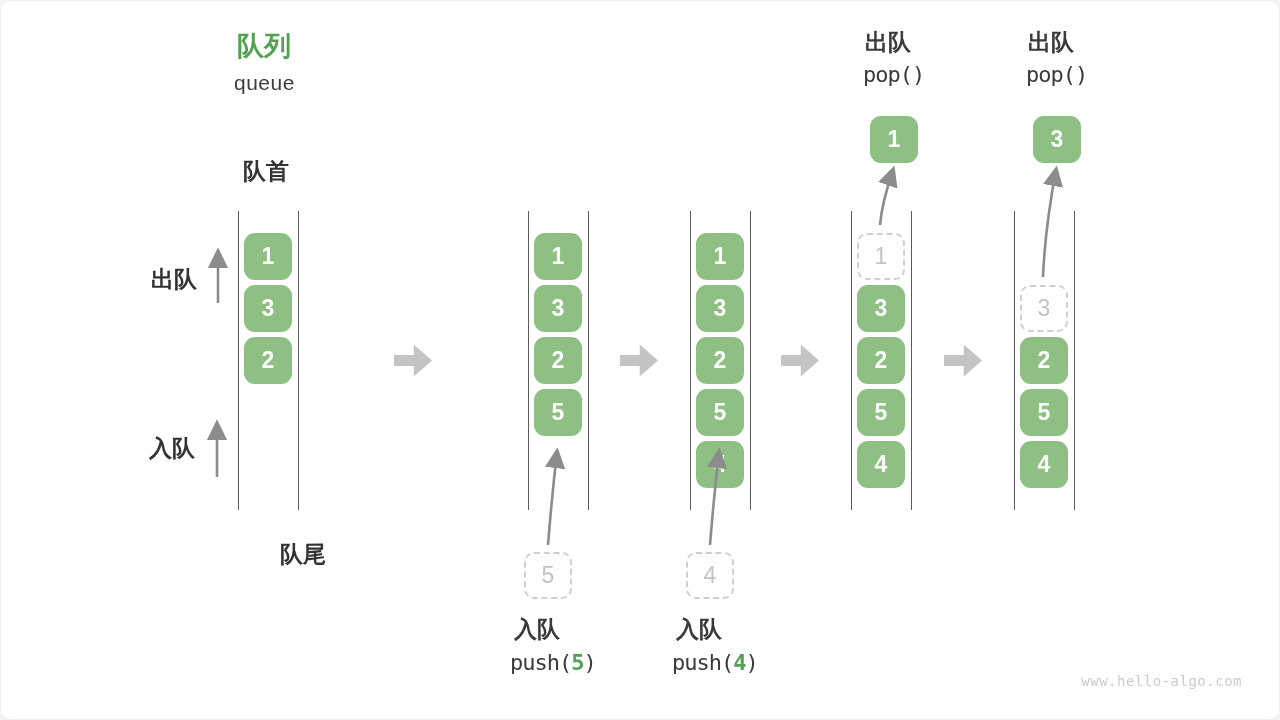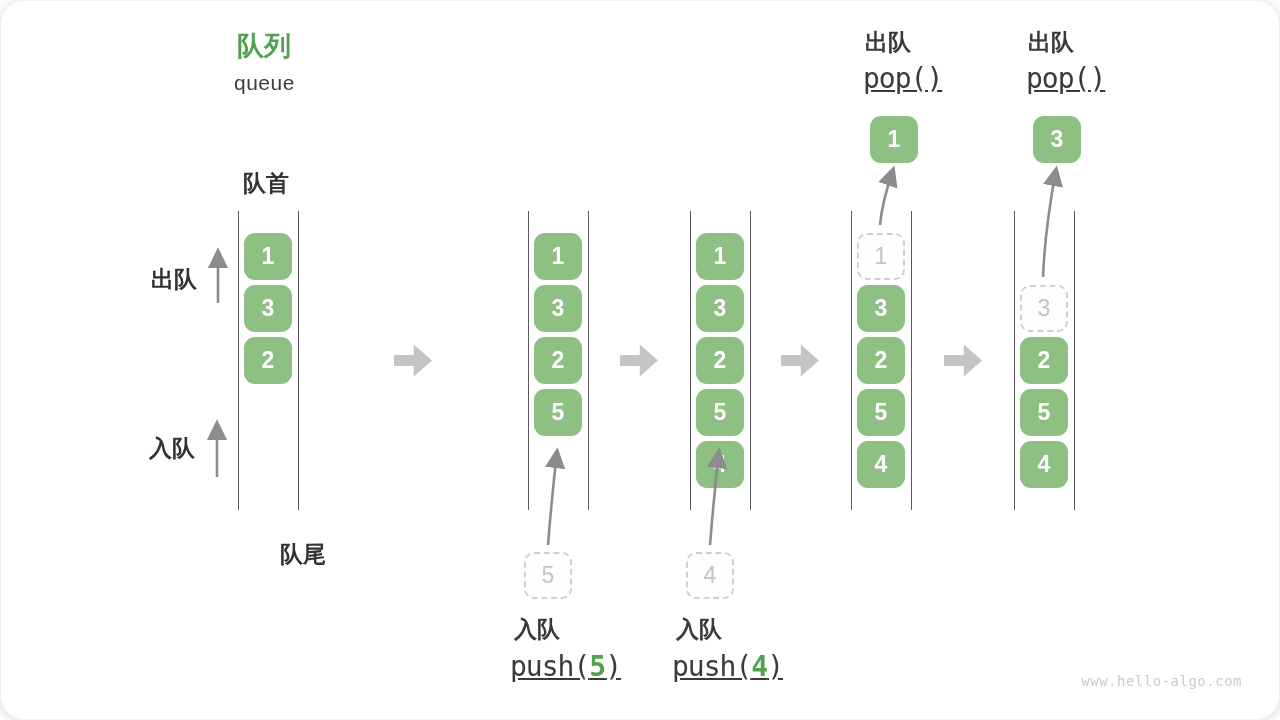--- a/index.html
+++ b/index.html
@@ -13,28 +13,28 @@
     --line-gray:#5a5a5a;
     --watermark-gray:#cbcbcb;
   }
   *{box-sizing:border-box;margin:0;padding:0;}
   body{
     width:1280px;height:720px;background:#fdfdfd;
     font-family:"Liberation Sans","DejaVu Sans",sans-serif;
   }
   #card{
     position:relative;width:1280px;height:720px;background:#ffffff;
-    border-radius:24px;box-shadow:0 1px 9px rgba(0,0,0,.14), inset 0 0 0 1px #f0f0f0;
+    border-radius:10px;box-shadow:0 1px 9px rgba(0,0,0,.14), inset 0 0 0 1px #f0f0f0;
     overflow:hidden;
   }
   .abs{position:absolute;}
   #title{left:237px;top:28px;font-size:27px;font-weight:700;color:var(--accent-green);}
   #subtitle{left:234px;top:71px;font-size:21px;color:var(--text-dark);letter-spacing:.5px;text-align:right;}
   .cn-label{font-size:23px;font-weight:700;color:#333;white-space:nowrap;}
-  #front-label{left:243px;top:168px;}
+  #front-label{left:243px;top:156px;}
   #rear-label{left:243px;top:539px;margin-left:37px;}
   #side-dequeue{left:151px;top:264px;}
   #side-enqueue{left:149px;top:433px;}
   .channel{
     position:absolute;
     border-left:1.5px solid var(--line-gray);
     border-right:1.5px solid var(--line-gray);
   }
   .qbox{
     position:absolute;width:48px;height:47px;border-radius:11px;
@@ -42,21 +42,21 @@
     font-size:23px;font-weight:700;
     display:flex;align-items:center;justify-content:center;
   }
   .qbox.dashed{
     background:#fefefe;border:2px dashed var(--dashed-gray);
     color:var(--dashed-text);font-weight:500;border-radius:10px;
   }
   .op-label{position:absolute;font-size:23px;font-weight:700;color:#3a3a3a;white-space:nowrap;}
   .op-code{
     position:absolute;font-family:"DejaVu Sans Mono","Liberation Mono",monospace;
-    font-size:28px;color:#3a3a3a;white-space:nowrap;letter-spacing:-1px;text-decoration:underline;
+    font-size:22px;color:#3a3a3a;white-space:nowrap;letter-spacing:-1px;
   }
   .op-code .arg{color:var(--accent-green);font-weight:700;}
   .block-arrow{
     position:absolute;width:38px;height:37px;background:var(--block-arrow-gray);
     clip-path:polygon(0 35%,52% 35%,52% 7%,100% 50%,52% 93%,52% 65%,0 65%);
   }
   #arrow-layer{position:absolute;left:0;top:0;pointer-events:none;}
   #watermark{
     right:38px;top:673px;font-family:"DejaVu Sans Mono","Liberation Mono",monospace;
     font-size:14px;color:var(--watermark-gray);letter-spacing:.5px;

